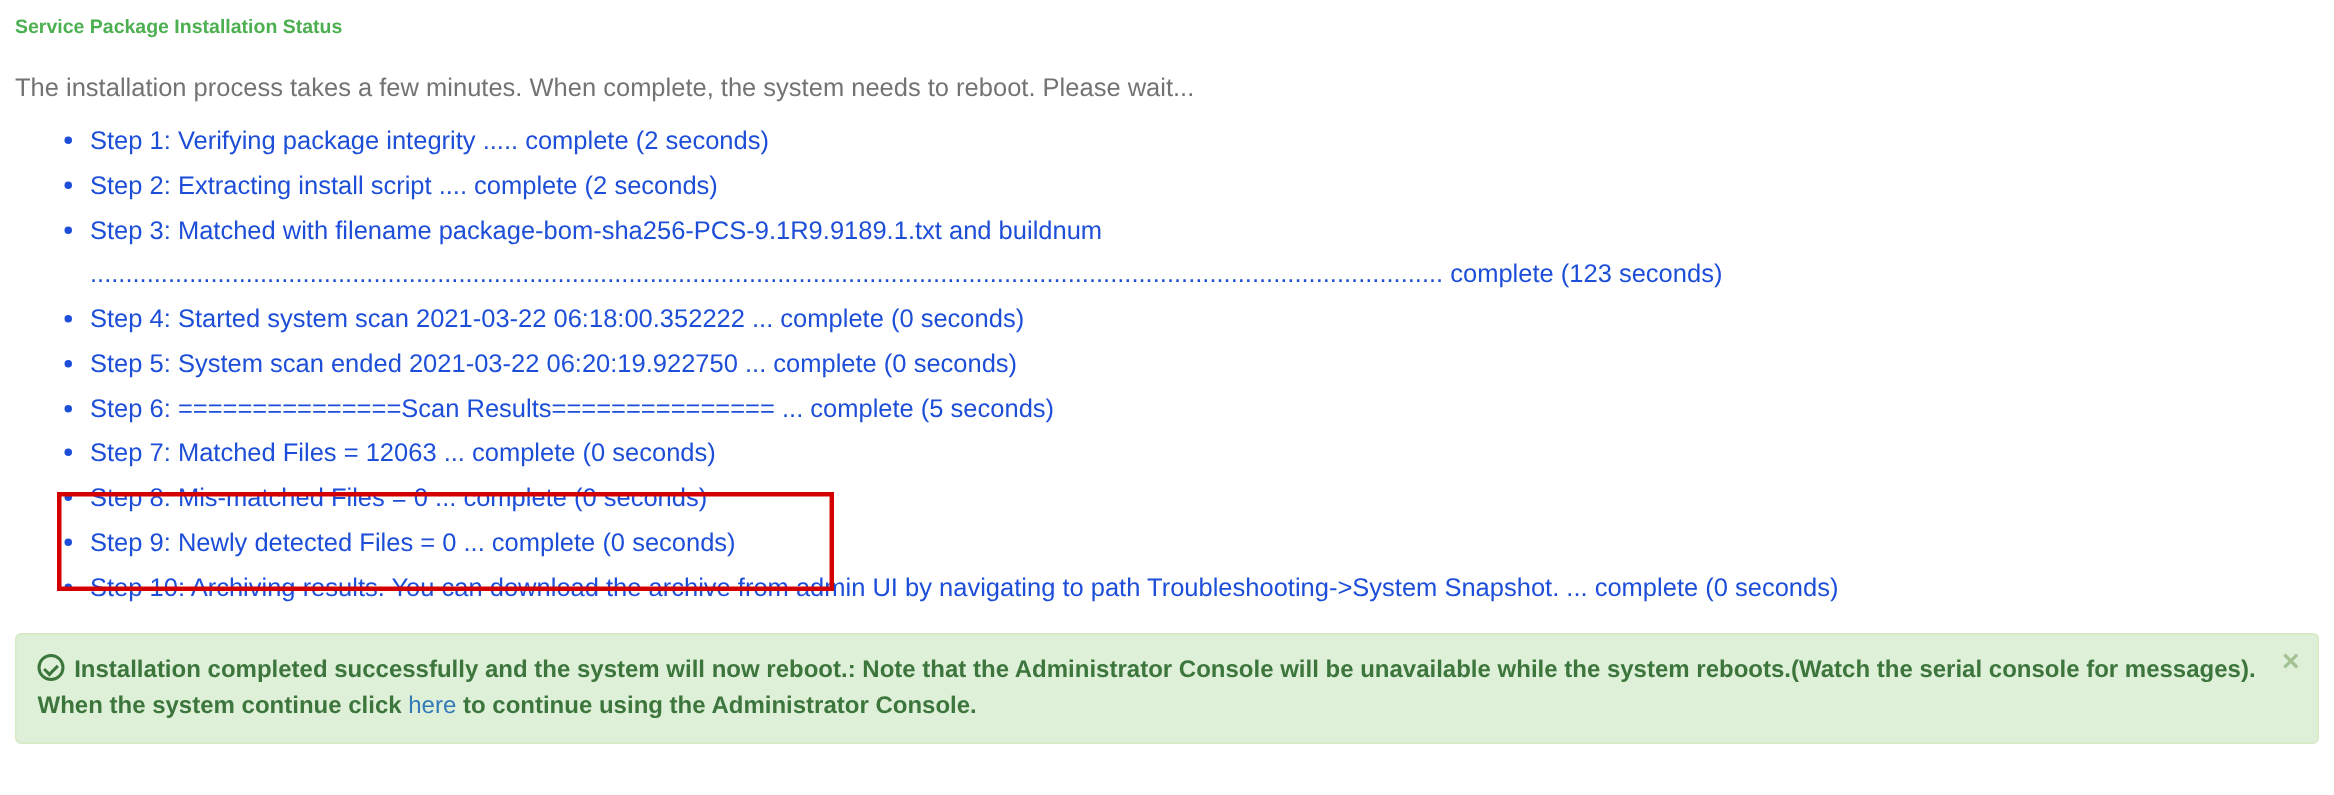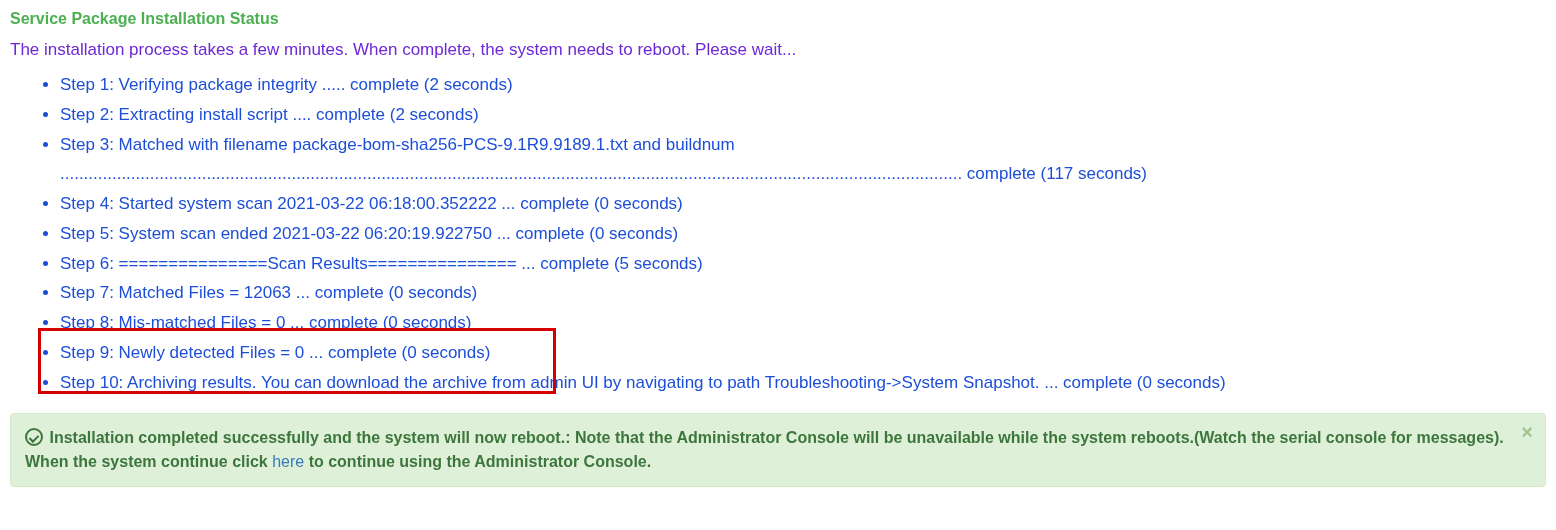--- a/index.html
+++ b/index.html
@@ -7,26 +7,26 @@
       font-family: -apple-system, BlinkMacSystemFont, "Segoe UI", Helvetica, Arial, sans-serif;
       font-size: 16px;
       color: #333;
       padding: 10px 10px 10px 10px;
       background: #fff;
       width: 1556px;
     }
     .title {
       color: #4CAF50;
       font-weight: bold;
-      font-size: 16px;
-      margin-bottom: 12px;
+      font-size: 13px;
+      margin-bottom: 24px;
     }
     .intro {
       font-size: 17px;
-      color: #6d28d9;
+      color: #737373;
       margin-bottom: 10px;
     }
     ul.steps {
       list-style: disc;
       padding-left: 50px;
       margin-top: 4px;
     }
     ul.steps li {
       font-size: 17px;
       color: #1d4ed8;
@@ -92,21 +92,21 @@
   </style>
 </head>
 <body>
 
 <div class="wrap">
   <div class="title">Service Package Installation Status</div>
   <div class="intro">The installation process takes a few minutes. When complete, the system needs to reboot. Please wait...</div>
   <ul class="steps">
     <li>Step 1: Verifying package integrity ..... complete (2 seconds)</li>
     <li>Step 2: Extracting install script .... complete (2 seconds)</li>
-    <li>Step 3: Matched with filename package-bom-sha256-PCS-9.1R9.9189.1.txt and buildnum ............................................................................................................................................................................................... complete (117 seconds)</li>
+    <li>Step 3: Matched with filename package-bom-sha256-PCS-9.1R9.9189.1.txt and buildnum ............................................................................................................................................................................................... complete (123 seconds)</li>
     <li>Step 4: Started system scan 2021-03-22 06:18:00.352222 ... complete (0 seconds)</li>
     <li>Step 5: System scan ended 2021-03-22 06:20:19.922750 ... complete (0 seconds)</li>
     <li>Step 6: ===============Scan Results=============== ... complete (5 seconds)</li>
     <li>Step 7: Matched Files = 12063 ... complete (0 seconds)</li>
     <li>Step 8: Mis-matched Files = 0 ... complete (0 seconds)</li>
     <li>Step 9: Newly detected Files = 0 ... complete (0 seconds)</li>
     <li>Step 10: Archiving results. You can download the archive from admin UI by navigating to path Troubleshooting-&gt;System Snapshot. ... complete (0 seconds)</li>
   </ul>
   <div class="highlight-box" style="left:28px;top:318px;width:518px;height:66px;"></div>
 </div>

